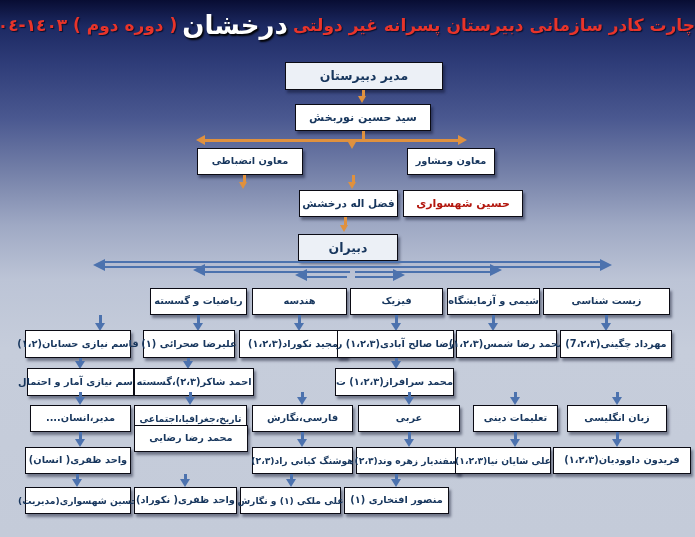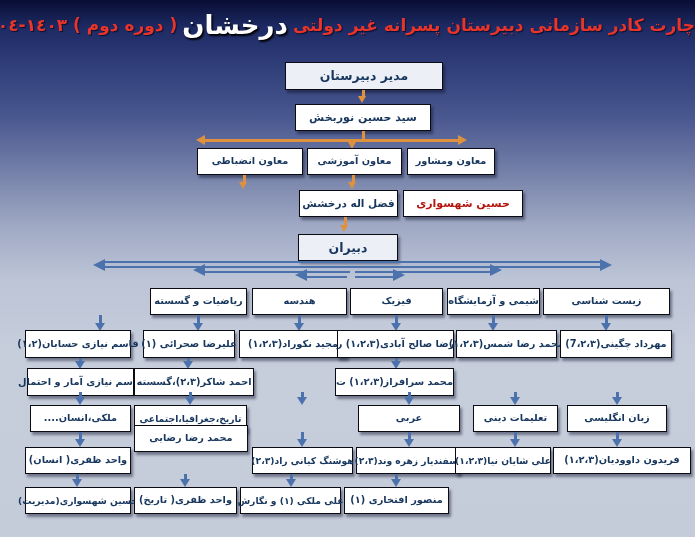--- a/index.html
+++ b/index.html
@@ -55,21 +55,20 @@
   <div class="box" style="left:295px;top:104px;width:136px;height:27px;font-size:11px">سید حسین نوربخش</div>
 
   <div class="ol" style="left:362px;top:131px;width:2.5px;height:9px"></div>
   <div class="ol" style="left:205px;top:139px;width:253px;height:2.5px"></div>
   <div class="otl" style="left:196px;top:135px"></div>
   <div class="otr" style="left:458px;top:135px"></div>
   <div class="ol" style="left:352px;top:139px;width:2.5px;height:4px"></div>
   <div class="otd" style="left:348px;top:142px"></div>
 
   <div class="box" style="left:197px;top:148px;width:106px;height:27px">معاون انضباطی</div>
-  <div class="box" style="left:307px;top:148px;width:95px;height:27px">معاون آموزشی</div>
   <div class="box" style="left:407px;top:148px;width:88px;height:27px">معاون ومشاور</div>
 
   <div class="ol" style="left:243px;top:175px;width:2.5px;height:8px"></div>
   <div class="otd" style="left:239px;top:182px"></div>
   <div class="ol" style="left:352px;top:175px;width:2.5px;height:8px"></div>
   <div class="otd" style="left:348px;top:182px"></div>
 
   <div class="box" style="left:299px;top:190px;width:99px;height:27px;font-size:10.5px">فضل اله درخشش</div>
   <div class="box red" style="left:403px;top:190px;width:120px;height:27px;font-size:11px">حسین شهسواری</div>
 
@@ -133,22 +132,23 @@
     <div class="btd" style="left:185px;top:397px"></div>
   <div class="bl" style="left:301px;top:392px;width:2.5px;height:6px"></div>
     <div class="btd" style="left:297px;top:397px"></div>
   <div class="bl" style="left:408px;top:392px;width:2.5px;height:6px"></div>
     <div class="btd" style="left:404px;top:397px"></div>
   <div class="bl" style="left:514px;top:392px;width:2.5px;height:6px"></div>
     <div class="btd" style="left:510px;top:397px"></div>
   <div class="bl" style="left:616px;top:392px;width:2.5px;height:6px"></div>
     <div class="btd" style="left:612px;top:397px"></div>
 
-  <div class="box" style="left:30px;top:405px;width:101px;height:27px">ملکی،انسان....</div>
+  <div class="box" style="left:30px;top:405px;width:101px;height:27px">مدیر،انسان....</div>
   <div class="box" style="left:134px;top:405px;width:113px;height:27px;font-size:9.2px">تاریخ،جغرافیا،اجتماعی</div>
+  <div class="box" style="left:252px;top:405px;width:101px;height:27px">فارسی،نگارش</div>
   <div class="box" style="left:358px;top:405px;width:102px;height:27px">عربی</div>
   <div class="box" style="left:473px;top:405px;width:85px;height:27px">تعلیمات دینی</div>
   <div class="box" style="left:567px;top:405px;width:100px;height:27px">زبان انگلیسی</div>
 
   <div class="bl" style="left:79px;top:432px;width:2.5px;height:8px"></div>
     <div class="btd" style="left:75px;top:439px"></div>
   <div class="bl" style="left:189px;top:432px;width:2.5px;height:8px"></div>
     <div class="btd" style="left:185px;top:439px"></div>
   <div class="bl" style="left:301px;top:432px;width:2.5px;height:8px"></div>
     <div class="btd" style="left:297px;top:439px"></div>
@@ -169,17 +169,17 @@
   <div class="bl" style="left:76px;top:474px;width:2.5px;height:6px"></div>
     <div class="btd" style="left:72px;top:479px"></div>
   <div class="bl" style="left:184px;top:474px;width:2.5px;height:6px"></div>
     <div class="btd" style="left:180px;top:479px"></div>
   <div class="bl" style="left:290px;top:474px;width:2.5px;height:6px"></div>
     <div class="btd" style="left:286px;top:479px"></div>
   <div class="bl" style="left:395px;top:474px;width:2.5px;height:6px"></div>
     <div class="btd" style="left:391px;top:479px"></div>
 
   <div class="box" style="left:25px;top:487px;width:106px;height:27px;font-size:9.2px">حسین شهسواری(مدیریت)</div>
-  <div class="box" style="left:134px;top:487px;width:103px;height:27px">واحد ظفری( تاریخ)</div>
+  <div class="box" style="left:134px;top:487px;width:103px;height:27px">واحد ظفری( نکوراد)</div>
   <div class="box" style="left:240px;top:487px;width:101px;height:27px;font-size:9.2px">علی ملکی (١) و نگارش</div>
   <div class="box" style="left:344px;top:487px;width:105px;height:27px">منصور افتخاری (١)</div>
 
 </div>
 
 </body></html>

